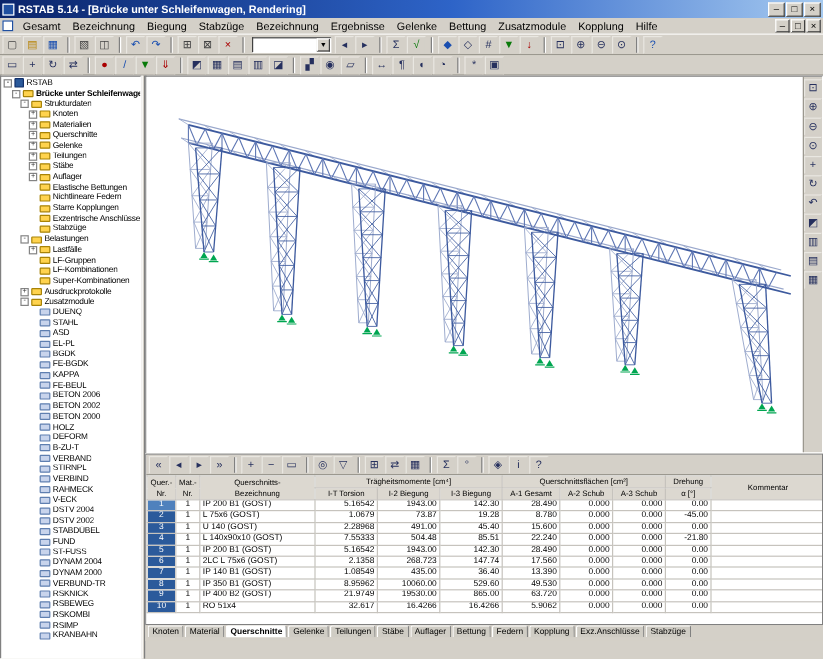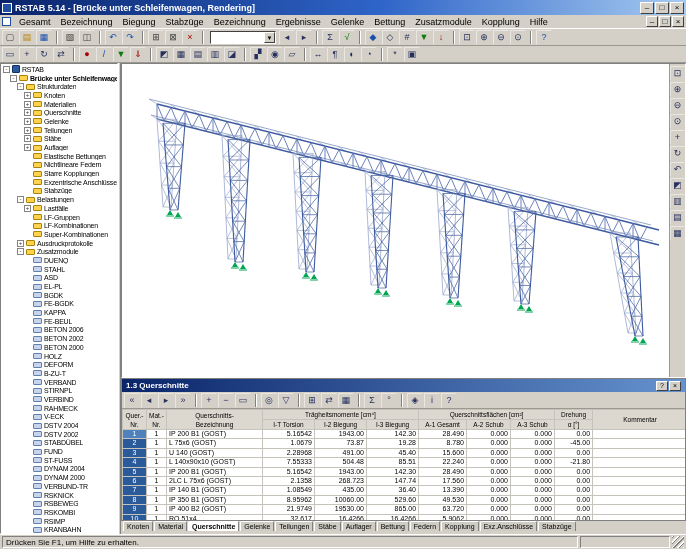--- a/index.html
+++ b/index.html
@@ -1016,27 +1016,20 @@
             </span>
             <span class="tbtn">
               <span class="glyph" style="color: rgb(38, 48, 94);">▤</span>
             </span>
             <span class="tbtn">
               <span class="glyph" style="color: rgb(38, 48, 94);">▦</span>
             </span>
           </div>
       </div>
       <div class="table-panel">
-        <div class="panel-title">
-          <span>1.3 Querschnitte</span>
-          <span class="panel-btns">
-            <span class="pbtn">?</span>
-            <span class="pbtn">×</span>
-          </span>
-        </div>
         <div class="panel-toolbar toolbar">
           <span class="tb-group">
               <span class="tbtn">
                 <span class="glyph" style="color: rgb(38, 48, 94);">«</span>
               </span>
               <span class="tbtn">
                 <span class="glyph" style="color: rgb(38, 48, 94);">◂</span>
               </span>
               <span class="tbtn">
                 <span class="glyph" style="color: rgb(38, 48, 94);">▸</span>
@@ -1279,19 +1272,14 @@
           <span class="tab">Auflager</span>
           <span class="tab">Bettung</span>
           <span class="tab">Federn</span>
           <span class="tab">Kopplung</span>
           <span class="tab">Exz.Anschlüsse</span>
           <span class="tab">Stabzüge</span>
         </div>
     </div>
   </div>
 
-  <div class="statusbar">
-    <span class="status-field">Drücken Sie F1, um Hilfe zu erhalten.</span>
-    <span class="status-cell"></span>
-    <span class="grip"></span>
-  </div>
 
 </div>
 
 </body></html>

